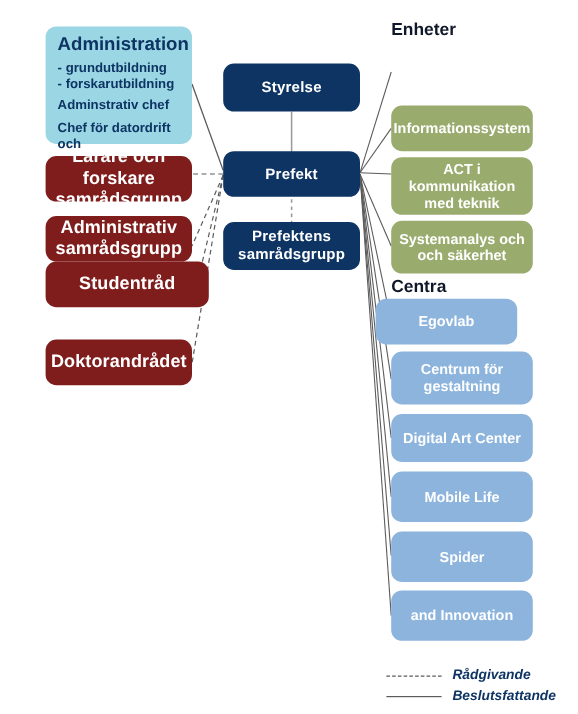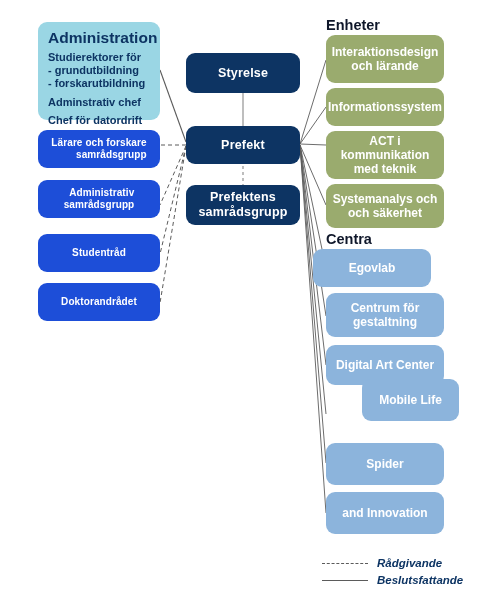--- a/index.html
+++ b/index.html
@@ -32,21 +32,21 @@
     display: flex;
     align-items: center;
     justify-content: center;
     text-align: center;
     color: #ffffff;
     font-weight: bold;
     line-height: 1.18;
     z-index: 2;
   }
   .node-navy   { background: #0d3463; font-size: 12.5px; letter-spacing: .2px; }
-  .node-orange { background: #1d4ed8; font-size: 10px; letter-spacing: .1px; text-align: right; }
+  .node-orange { background: #7f1d1d; font-size: 15px; letter-spacing: .1px; }
   .node-green  { background: #9aab6e; font-size: 12px; }
   .node-blue   { background: #8cb4dc; font-size: 12px; }
 
   .admin-box {
     position: absolute;
     box-sizing: border-box;
     background: #9ad6e4;
     border-radius: 9px;
     color: #0d3463;
     padding: 7px 10px 18px 10px;
@@ -136,21 +136,20 @@
       <path d="M300 145 L326 365"></path>
       <path d="M300 145 L326 414"></path>
       <path d="M300 145 L326 463"></path>
       <path d="M300 145 L326 513"></path>
     </g>
   </svg>
 
   <div class="admin-box" style="left:38px; top:22px; width:122px; height:98px;">
     <div class="admin-title">Administration</div>
     <div class="admin-group">
-      <div class="admin-line">Studierektorer för</div>
       <div class="admin-line">- grundutbildning</div>
       <div class="admin-line">- forskarutbildning</div>
     </div>
     <div class="admin-group">
       <div class="admin-line">Adminstrativ chef</div>
     </div>
     <div class="admin-group">
       <div class="admin-line">Chef för datordrift och</div>
       <div class="admin-line">support</div>
     </div>
@@ -163,21 +162,21 @@
     </div>
   </div>
 
   <div class="node node-orange" style="left:38px; top:180px; width:122px; height:38px;">
     <div>
       <div>Administrativ</div>
       <div>samrådsgrupp</div>
     </div>
   </div>
 
-  <div class="node node-orange" style="left:38px; top:234px; width:122px; height:38px;">
+  <div class="node node-orange" style="left:38px; top:218px; width:136px; height:38px;">
     <div>Studentråd</div>
   </div>
 
   <div class="node node-orange" style="left:38px; top:283px; width:122px; height:38px;">
     <div>Doktorandrådet</div>
   </div>
 
   <div class="node node-navy" style="left:186px; top:53px; width:114px; height:40px;">
     <div>Styrelse</div>
   </div>
@@ -188,26 +187,20 @@
 
   <div class="node node-navy" style="left:186px; top:185px; width:114px; height:40px;">
     <div>
       <div>Prefektens</div>
       <div>samrådsgrupp</div>
     </div>
   </div>
 
   <div class="section-head" style="left:326px; top:17px;">Enheter</div>
 
-  <div class="node node-green" style="left:326px; top:35px; width:118px; height:48px;">
-    <div>
-      <div>Interaktionsdesign</div>
-      <div>och lärande</div>
-    </div>
-  </div>
 
   <div class="node node-green" style="left:326px; top:88px; width:118px; height:38px;">
     <div>Informationssystem</div>
   </div>
 
   <div class="node node-green" style="left:326px; top:131px; width:118px; height:48px;">
     <div>
       <div>ACT i kommunikation</div>
       <div>med teknik</div>
     </div>
@@ -230,21 +223,21 @@
     <div>
       <div>Centrum för</div>
       <div>gestaltning</div>
     </div>
   </div>
 
   <div class="node node-blue" style="left:326px; top:345px; width:118px; height:40px;">
     <div>Digital Art Center</div>
   </div>
 
-  <div class="node node-blue" style="left:326px; top:379px; width:97px; height:42px;margin-left:36px;">
+  <div class="node node-blue" style="left:326px; top:393px; width:118px; height:42px;">
     <div>Mobile Life</div>
   </div>
 
   <div class="node node-blue" style="left:326px; top:443px; width:118px; height:42px;">
     <div>Spider</div>
   </div>
 
   <div class="node node-blue" style="left:326px; top:492px; width:118px; height:42px;">
     <div>
       <div>and Innovation</div>

